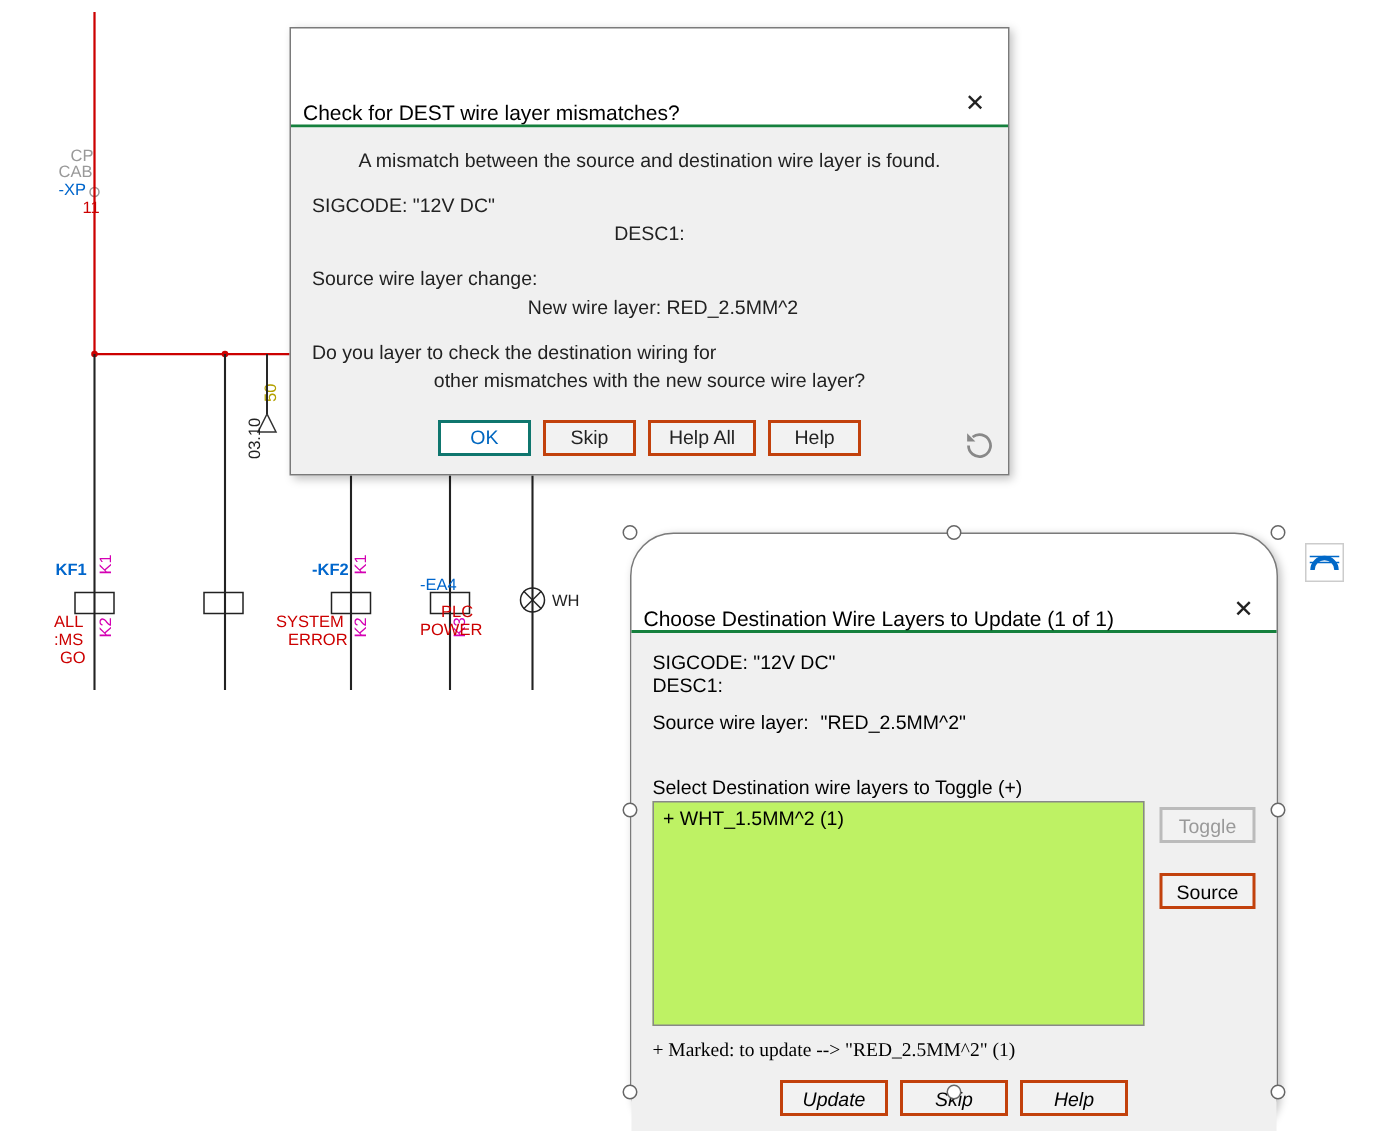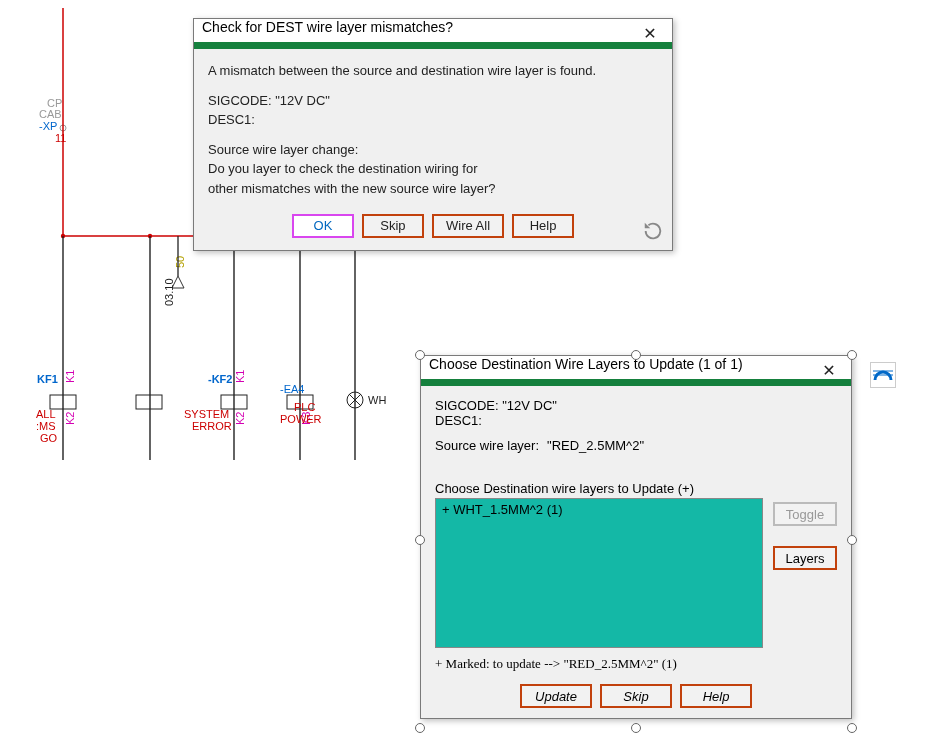--- a/index.html
+++ b/index.html
@@ -21,77 +21,78 @@
   }
   .sch-label { font-family: Arial, sans-serif; font-size: 11px; }
   .dialog {
     position: absolute;
     background: #fff;
     border: 1px solid #7a7a7a;
     box-shadow: 2px 2px 6px rgba(0,0,0,0.25);
   }
   .titlebar {
     display: flex;
-    align-items: flex-start;
+    align-items: flex-end;
     height: 30px;
     padding: 0 8px;
-    border-bottom: 7px solid #15803d;
+    border-bottom: 2px solid #15803d;
     font-size: 14px;
+    margin-top: 36px;
   }
   .titlebar .title { flex: 1; }
   .close-btn {
     width: 28px; height: 28px;
     display: flex; align-items: center; justify-content: center;
     font-size: 16px;
     color: #222;
     cursor: pointer;
   }
   .dlg-body {
     padding: 12px 14px;
     background: #f0f0f0;
     color: #222;
     line-height: 1.5;
   }
-  .dlg-body .para { margin-bottom: 10px; }
+  .dlg-body .para { margin-bottom: 10px; text-align: center; }
   .dlg-body .indent { padding-left: 18px; }
   .btn-row {
     display: flex;
     gap: 8px;
     justify-content: center;
     padding: 6px 0 0 0;
   }
   .btn {
     min-width: 62px;
     height: 24px;
     padding: 0 12px;
     border: 2px solid #c2410c;
     background: #f2f2f2;
     font-size: 13px;
     display: inline-flex;
     align-items: center;
     justify-content: center;
     cursor: pointer;
   }
   .btn.primary {
-    border: 2px solid #d946ef;
+    border: 2px solid #0f766e;
     color: #0067c0;
     background: #fff;
     font-weight: 500;
   }
   
   .dlg2 .body2 {
     padding: 12px 14px 10px 14px;
     background: #f0f0f0;
   }
   .row-flex { display:flex; gap:10px; }
   .listbox {
     flex:1;
     height: 150px;
     border: 1px solid #888;
-    background: #14b8a6;
+    background: #bef264;
     padding: 3px 6px;
     font-size: 13px;
   }
   .side-btns { width: 64px; display:flex; flex-direction:column; gap:20px; padding-top:4px; }
   .side-btns .btn { width: 64px; min-width: 0; padding:0; }
   .side-btns .btn.disabled { color:#999; border-color:#bbb; }
   .handle {
     position:absolute;
     width:10px; height:10px;
     border:1px solid #666;
@@ -169,58 +170,59 @@
 <div class="dialog" style="left:193px; top:18px; width:480px;">
   <div class="titlebar">
     <span class="title">Check for DEST wire layer mismatches?</span>
     <span class="close-btn">✕</span>
   </div>
   <div class="dlg-body">
     <div class="para">A mismatch between the source and destination wire layer is found.</div>
     <div>SIGCODE: "12V DC"</div>
     <div class="para">DESC1:</div>
     <div>Source wire layer change:</div>
+    <div class="indent para">New wire layer: RED_2.5MM^2</div>
     <div>Do you layer to check the destination wiring for</div>
     <div class="para">other mismatches with the new source wire layer?</div>
     <div class="btn-row">
       <div class="btn primary">OK</div>
       <div class="btn">Skip</div>
-      <div class="btn">Wire All</div>
+      <div class="btn">Help All</div>
       <div class="btn">Help</div>
     </div>
   </div>
 
   <div style="position:absolute; right:8px; bottom:8px; width:22px; height:22px;">
     <svg viewBox="0 0 24 24" width="22" height="22">
         <path fill="none" stroke="#888" stroke-width="2" d="M4 12a8 8 0 1 0 3-6.2"></path>
         <path fill="#888" d="M3 3 v6 h6 z"></path>
       </svg>
   </div>
 </div>
 
-<div class="dialog dlg2" style="left:420px; top:355px; width:432px;">
+<div class="dialog dlg2" style="left:420px; top:355px; width:432px;border-radius:29px;">
   <div class="titlebar">
     <span class="title">Choose Destination Wire Layers to Update  (1 of 1)</span>
     <span class="close-btn">✕</span>
   </div>
   <div class="body2">
     <div>SIGCODE: "12V DC"</div>
     <div style="margin-bottom:10px;">DESC1:</div>
     <div style="display:flex; gap:8px; margin-bottom:28px;">
       <span>Source wire layer:</span>
       <span>"RED_2.5MM^2"</span>
     </div>
-    <div style="margin-bottom:2px;">Choose Destination wire layers to Update (+)</div>
+    <div style="margin-bottom:2px;">Select Destination wire layers to Toggle (+)</div>
     <div class="row-flex">
       <div class="listbox">
         <div>+ WHT_1.5MM^2  (1)</div>
       </div>
       <div class="side-btns">
         <div class="btn disabled">Toggle</div>
-        <div class="btn">Layers</div>
+        <div class="btn">Source</div>
       </div>
     </div>
     <div style="margin-top:8px;font-family:Liberation Serif, serif;">+  Marked: to update --&gt; "RED_2.5MM^2"  (1)</div>
     <div class="btn-row" style="justify-content:center; margin-top:6px;font-style:italic;">
       <div class="btn" style="min-width:72px;">Update</div>
       <div class="btn" style="min-width:72px;">Skip</div>
       <div class="btn" style="min-width:72px;">Help</div>
     </div>
   </div>
 </div>

